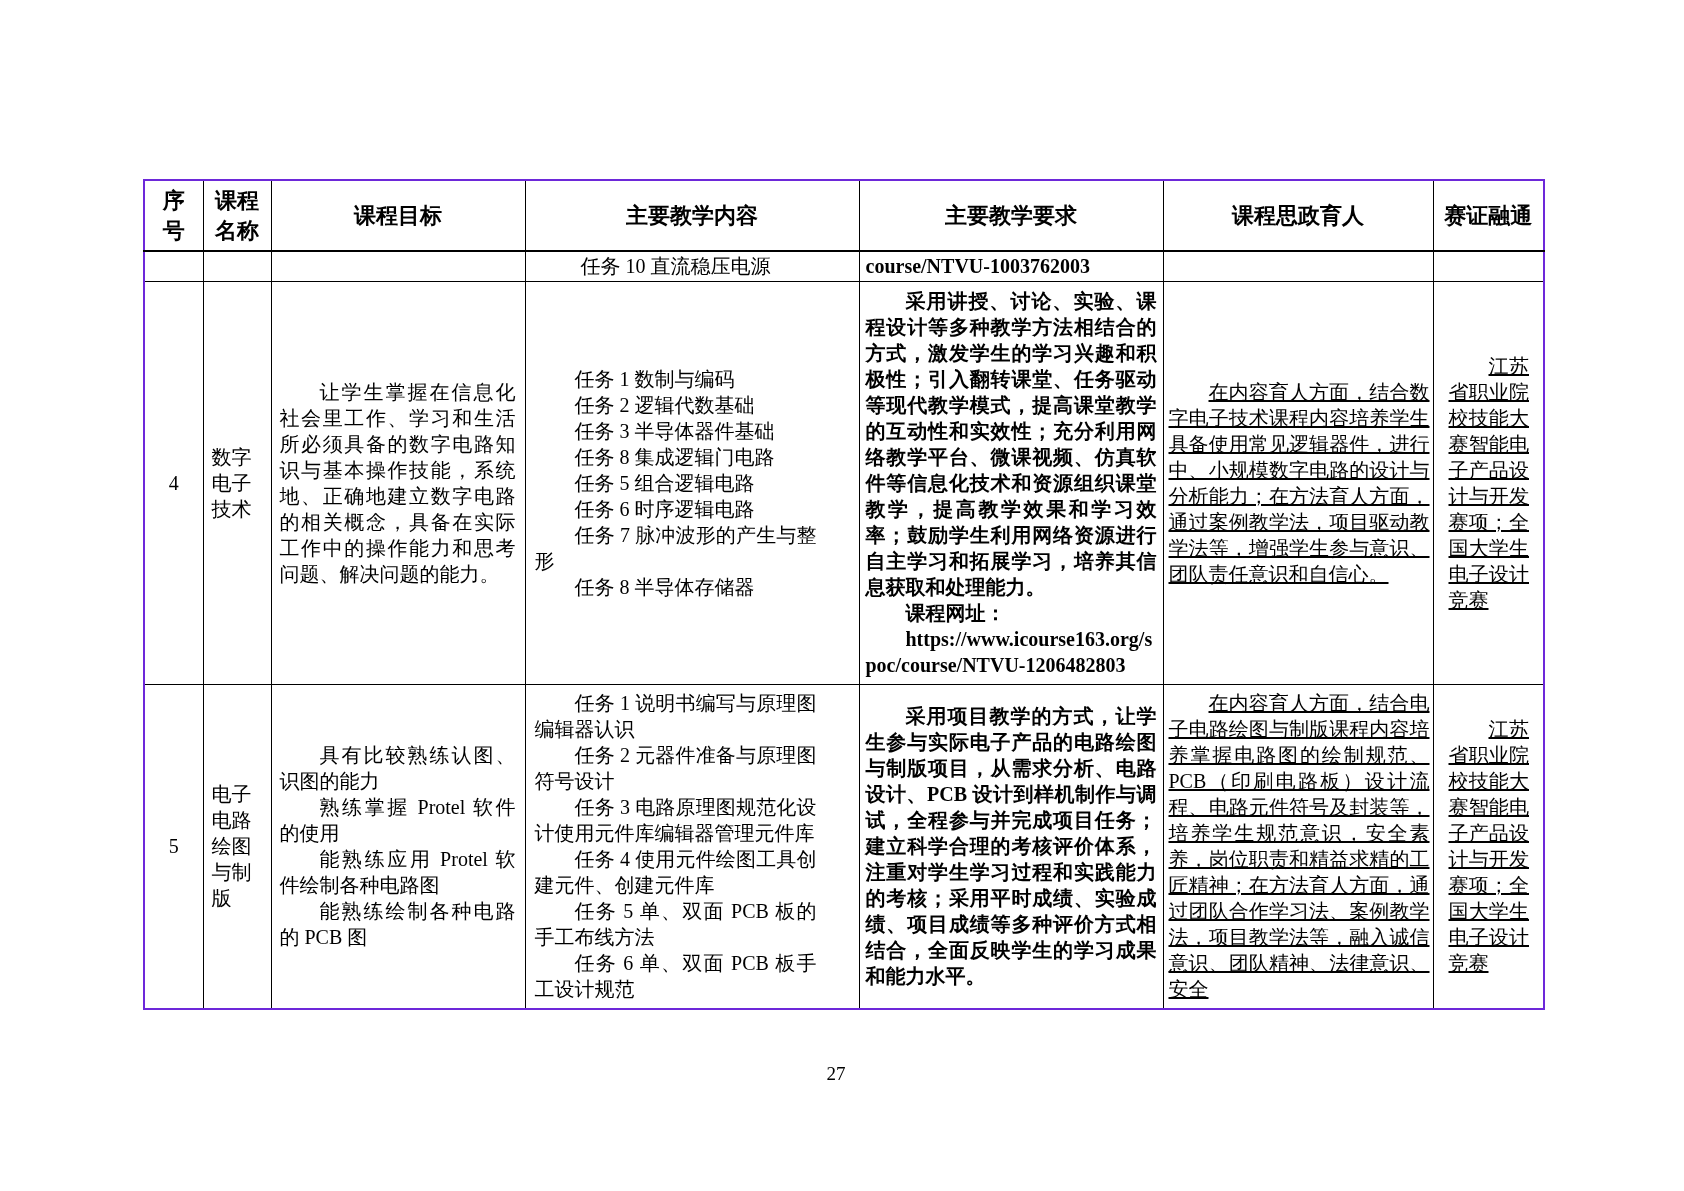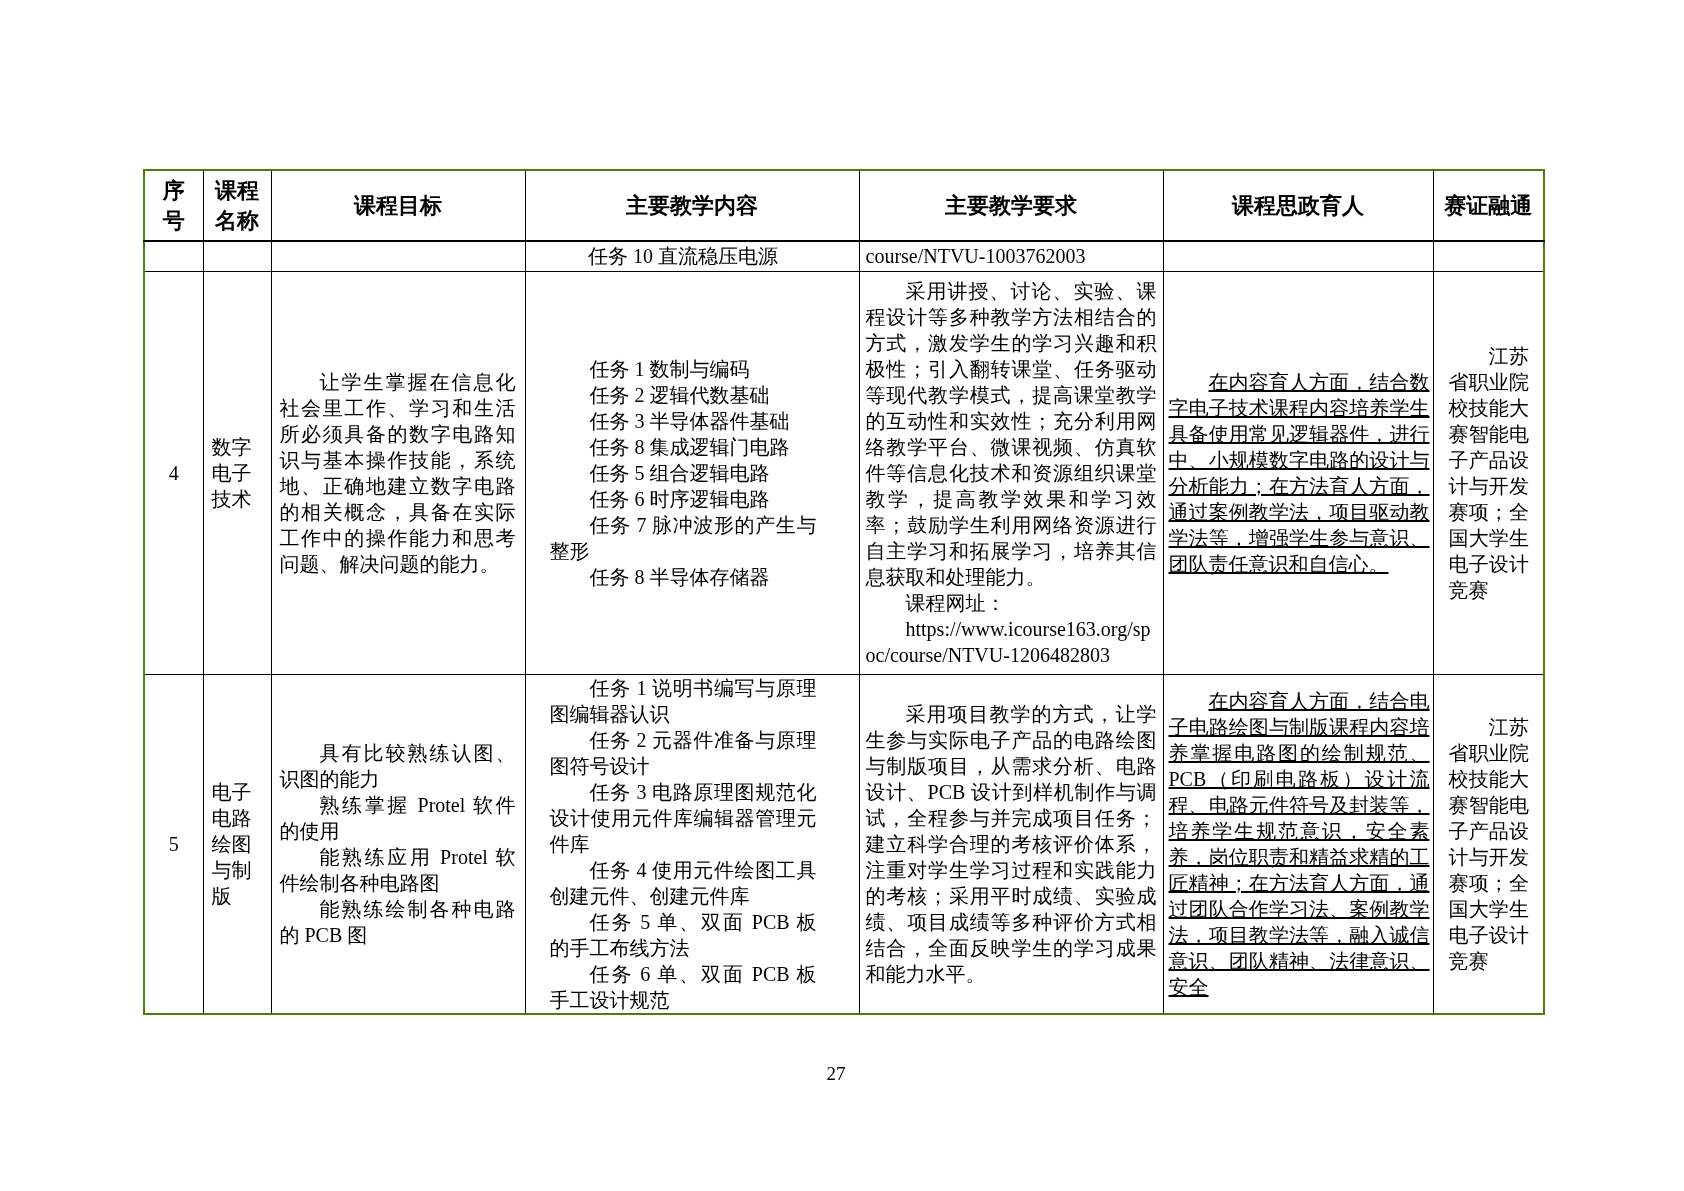--- a/index.html
+++ b/index.html
@@ -4,23 +4,23 @@
 <style>
   html,body { margin:0; padding:0; }
   body {
     width:1684px; height:1191px; background:#ffffff; color:#000;
     font-family:"Liberation Serif","DejaVu Serif",serif;
     -webkit-font-smoothing:antialiased;
   }
   .page { position:relative; width:1684px; height:1191px; overflow:hidden; background:#fff; }
 
   table.course-table {
-    position:absolute; left:143px; top:169px; width:1400px;
+    position:absolute; left:143px; top:179px; width:1400px;
     border-collapse:collapse; table-layout:fixed;
-    border:2px solid #4d7c0f;
+    border:2px solid #6d28d9;
   }
   .course-table th, .course-table td {
     border:1px solid #000; vertical-align:middle; padding:0; overflow:hidden;
     word-break:normal;
   }
   .course-table thead th {
     border-bottom:2px solid #000;
     font-size:22px; line-height:30px; font-weight:bold; text-align:center;
     padding:0 8px;
   }
@@ -32,24 +32,24 @@
   tr.row-5      { height:325px; }
 
   p { margin:0; text-indent:2em; text-align:justify; }
   p.center { text-indent:0; text-align:center; }
   p.plain  { text-indent:0; text-align:left; }
   p.url    { word-break:break-all; }
 
   td.c-no   { text-align:center; }
   td.c-name { padding:0 8px; text-align:left; }
   td.c-obj  { padding:0 9px 0 8px; }
-  td.c-cont { padding:0 42px 0 24px;margin-top:8px; }
-  td.c-req  { padding:0 6px; }
+  td.c-cont { padding:0 42px 0 9px;margin-top:8px; }
+  td.c-req  { padding:0 6px;font-weight:bold; }
   td.c-ideo { padding:0 3px 0 5px;text-decoration:underline; }
-  td.c-comp { padding:0 14px 0 15px; }
+  td.c-comp { padding:0 14px 0 15px;text-decoration:underline; }
 
   .page-number {
     position:absolute; left:0; right:12px; top:1063px;
     text-align:center; font-size:19px; color:#000;
   }
 </style>
 </head>
 <body>
 
 <div class="page">

